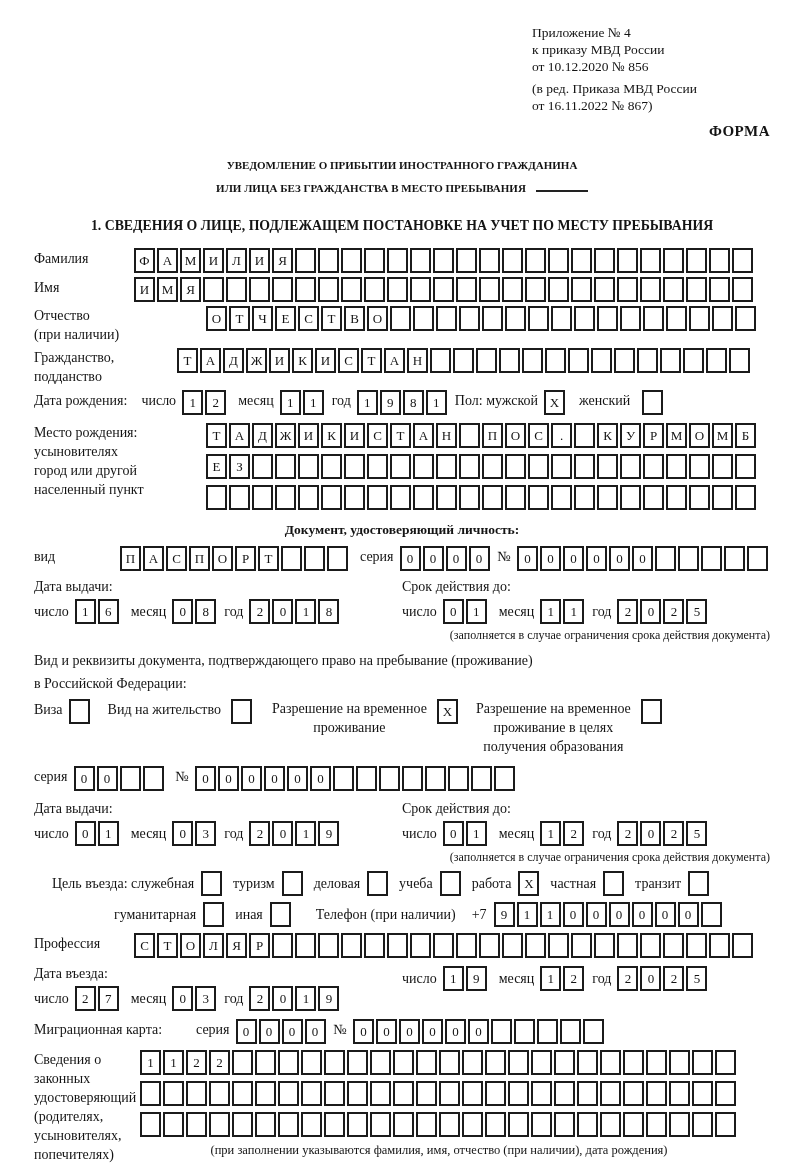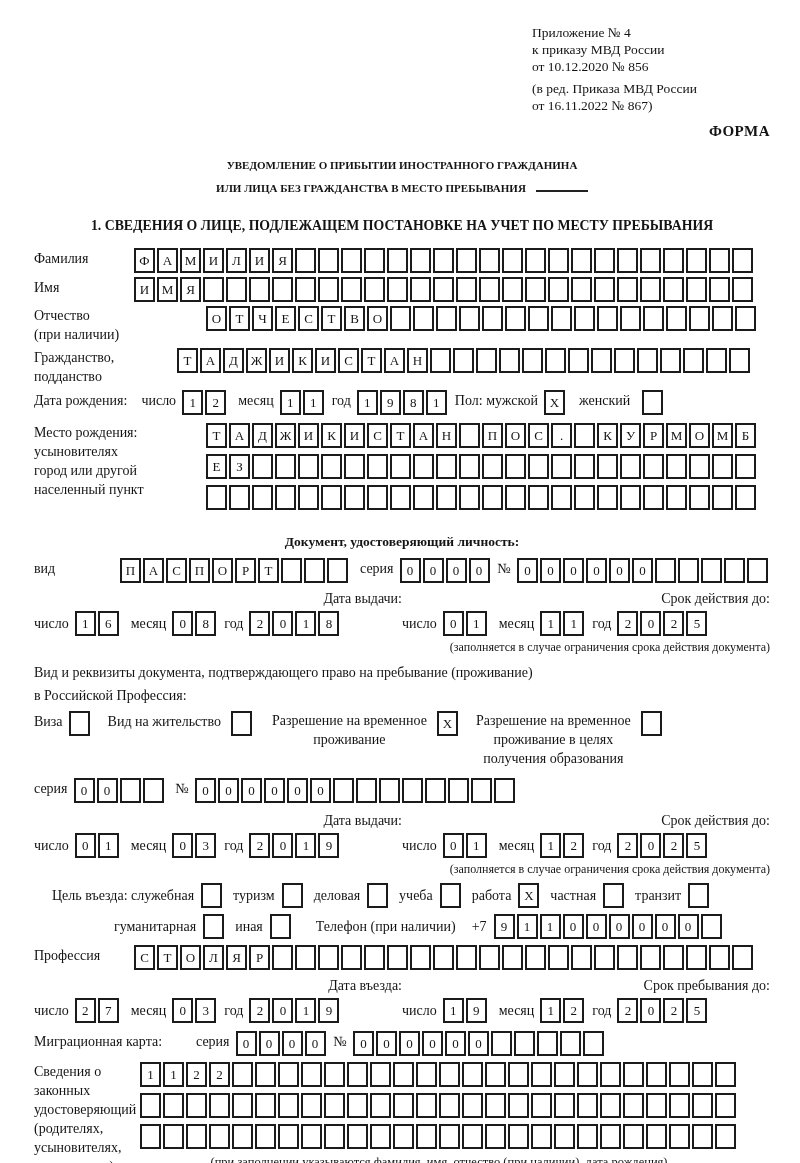--- a/index.html
+++ b/index.html
@@ -28,26 +28,26 @@
   .w100 { width:100px; flex:none; }
   .w143 { width:143px; flex:none; }
   .w172 { width:172px; flex:none; }
   .w86  { width:86px;  flex:none; }
   .ml6 { margin-left:6px; } .ml10 { margin-left:10px; } .ml14 { margin-left:14px; }
   .mr6 { margin-right:6px; }
   .lbl-multi div { line-height:19px; }
 
   .cellcol .cells { display:flex; margin-bottom:6px; }
 
-  .doc-heading { text-align:center; font-weight:bold; font-size:13.5px; margin:18px 0 8px 0; }
+  .doc-heading { text-align:center; font-weight:bold; font-size:13.5px; margin:6px 0 8px 0; }
 
   .dates { display:flex; margin-bottom:2px; }
   .dates-left { width:368px; flex:none; }
   .dates-right { flex:1; }
-  .dates-head { text-align:right; line-height:20px; }
+  .dates-head { text-align:left; line-height:20px; }
   .date-line { display:flex; align-items:center; margin-top:2px; }
   .dates-note { text-align:right; font-size:12px; line-height:16px; margin-top:3px; margin-bottom:4px; }
 
   .para { line-height:23px; }
   .cb-row { display:flex; align-items:flex-start; margin-top:4px; margin-bottom:10px; }
   .cb-row .center div { text-align:center; line-height:19px; }
 
   .purpose-row { display:flex; align-items:center; margin-bottom:6px;margin-left:18px; }
   .purpose-row .lbl { margin-right:7px; }
   .purpose-row .cb { margin-right:11px; }
@@ -404,21 +404,21 @@
             <span class="cell">0</span>
             <span class="cell">2</span>
             <span class="cell">5</span>
           </span>
       </div>
       <div class="dates-note">(заполняется в случае ограничения срока действия документа)</div>
     </div>
   </div>
 
   <div class="para">Вид и реквизиты документа, подтверждающего право на пребывание (проживание)</div>
-  <div class="para">в Российской Профессия:</div>
+  <div class="para">в Российской Федерации:</div>
 
   <div class="cb-row">
     <span class="lbl mr6">Виза</span>
     <span class="cb"></span>
     <span class="lbl" style="margin-left:18px;margin-right:10px;">Вид на жительство</span>
     <span class="cb"></span>
     <div class="center" style="margin-left:20px;margin-right:10px;">
       <div>Разрешение на временное</div>
       <div>проживание</div>
     </div>
@@ -594,21 +594,20 @@
         <span class="lbl ml6 mr6">год</span>
         <span class="cells">
             <span class="cell">2</span>
             <span class="cell">0</span>
             <span class="cell">1</span>
             <span class="cell">9</span>
           </span>
       </div>
     </div>
     <div class="dates-right">
-      <div class="dates-head">Срок пребывания до:</div>
       <div class="date-line">
         <span class="lbl mr6">число</span>
         <span class="cells">
             <span class="cell">1</span>
             <span class="cell">9</span>
           </span>
         <span class="lbl ml10 mr6">месяц</span>
         <span class="cells">
             <span class="cell">1</span>
             <span class="cell">2</span>

